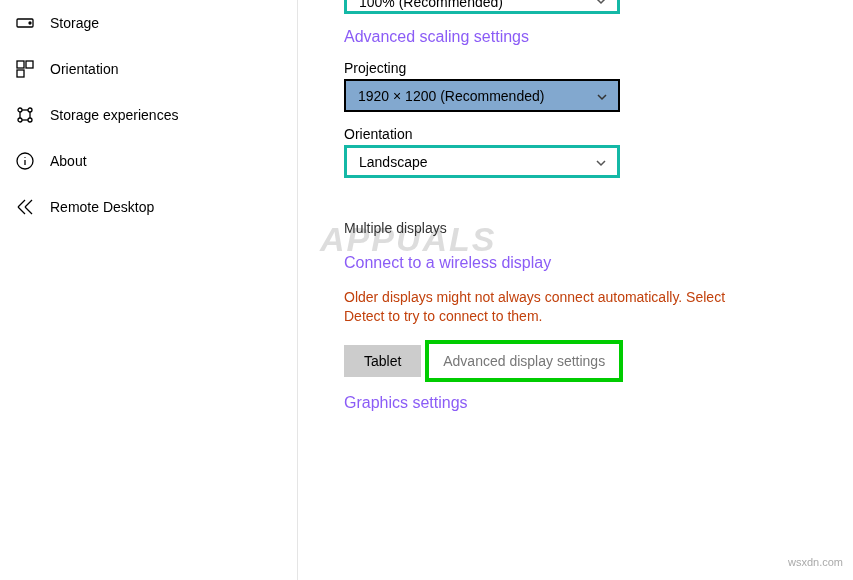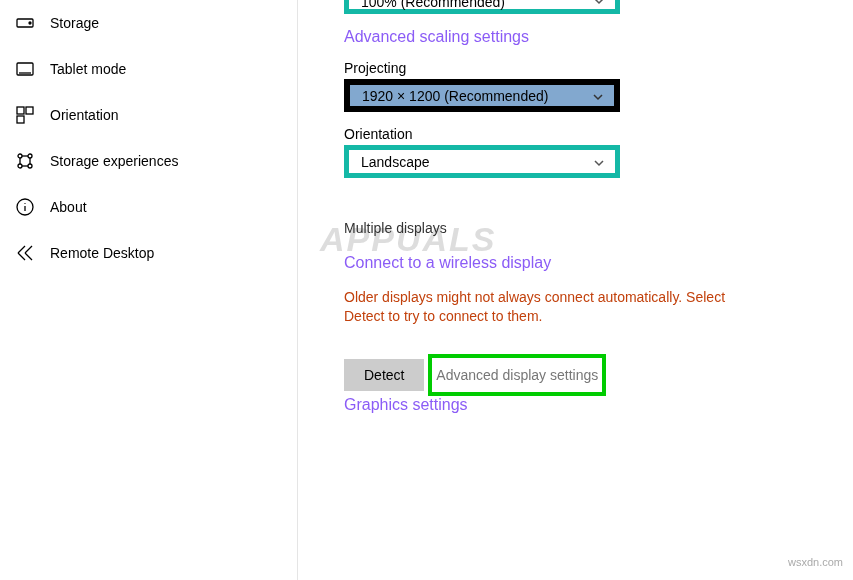--- a/index.html
+++ b/index.html
@@ -37,33 +37,33 @@
   .sidebar-label { font-size: 14px; color: #000; }
   .main {
     flex: 1;
     padding-left: 46px;
     padding-top: 0;
     position: relative;
   }
   .dropdown {
     width: 276px;
     height: 33px;
-    border: 5px solid #14b8a6;
+    border: 3px solid #14b8a6;
     display: flex;
     align-items: center;
     justify-content: space-between;
     padding: 0 10px 0 12px;
     font-size: 14px;
     margin-top: 3px;
     cursor: pointer;
     background: #fff;
   }
   .dropdown.active {
     background: #82a8cf;
-    border: 6px solid #000000;
+    border: 2px solid #000000;
     color: #000;
   }
   .chevron {
     width: 12px; height: 12px;
   }
   .field-label {
     font-size: 14px;
     color: #000;
     margin-top: 14px;
   }
@@ -91,22 +91,22 @@
     border: none;
     height: 32px;
     padding: 0 20px;
     font-size: 14px;
     margin-top: 12px;
     cursor: pointer;
     font-family: inherit;
   }
   .highlight-box {
     border: 4px solid #00cc00;
-    padding: 9px 4px;
-    margin-top: 28px;
+    padding: 9px 14px;
+    margin-top: 14px;
     display: inline-block;
   }
   .highlight-text {
     color: #777;
     font-size: 14px;
   }
   .mt-link { margin-top: 14px; }
   .watermark {
     position: absolute;
     left: 320px;
@@ -139,29 +139,20 @@
     <div class="sidebar-item">
       <span class="sidebar-icon">
         <svg viewBox="0 0 18 18" width="18" height="18" fill="none" stroke="#000" stroke-width="1.3">
           <rect x="1" y="5" width="16" height="8" rx="1"></rect>
             <circle cx="14" cy="9" r="1" fill="#000"></circle>
         </svg>
       </span>
       <span class="sidebar-label">Storage</span>
     </div>
 
-    <div class="sidebar-item">
-      <span class="sidebar-icon">
-        <svg viewBox="0 0 18 18" width="18" height="18" fill="none" stroke="#000" stroke-width="1.3">
-          <rect x="1" y="3" width="16" height="12" rx="1"></rect>
-            <line x1="3" y1="13" x2="15" y2="13"></line>
-        </svg>
-      </span>
-      <span class="sidebar-label">Tablet mode</span>
-    </div>
 
     <div class="sidebar-item">
       <span class="sidebar-icon">
         <svg viewBox="0 0 18 18" width="18" height="18" fill="none" stroke="#000" stroke-width="1.3">
           <rect x="1" y="1" width="7" height="7"></rect>
             <rect x="10" y="1" width="7" height="7"></rect>
             <rect x="1" y="10" width="7" height="7"></rect>
         </svg>
       </span>
       <span class="sidebar-label">Orientation</span>
@@ -241,24 +232,24 @@
           </svg>
       </span>
     </div>
 
     <div class="section-title">Multiple displays</div>
 
     <div class="mt-link" style="margin-top:18px"><span class="link">Connect to a wireless display</span></div>
 
     <div class="body-text">Older displays might not always connect automatically. Select Detect to try to connect to them.</div>
 
-    <button class="btn">Detect</button>
+    <button class="btn">Tablet</button>
 
     <div class="highlight-box">
       <span class="highlight-text">Advanced display settings</span>
     </div>
 
-    <div style=""><span class="link">Graphics settings</span></div>
+    <div style="margin-top:12px"><span class="link">Graphics settings</span></div>
 
   </div>
 </div>
 
 <div class="attribution">wsxdn.com</div>
 
 </body></html>

